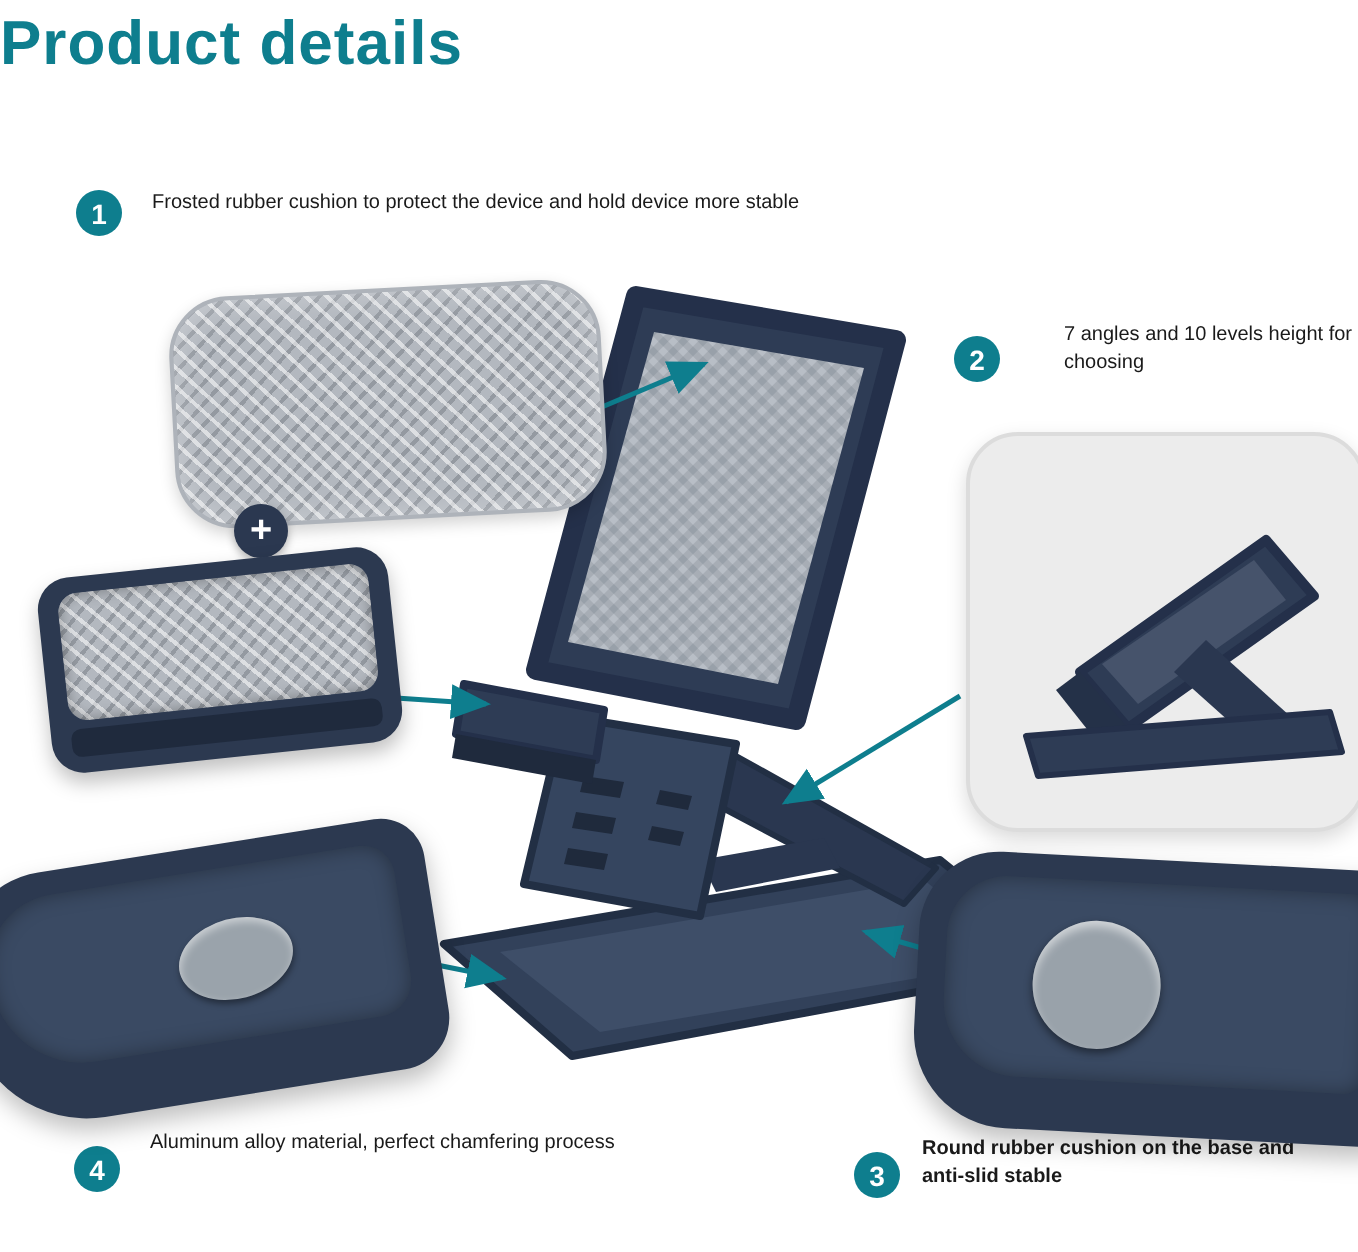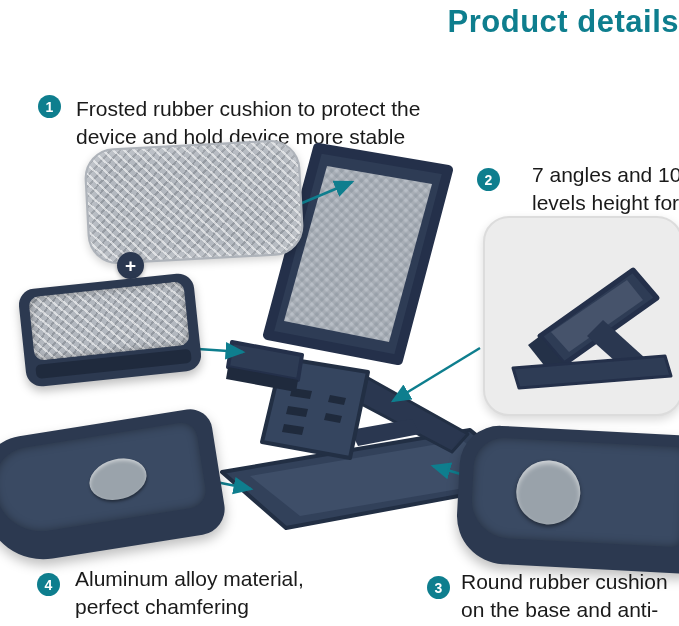--- a/index.html
+++ b/index.html
@@ -6,40 +6,40 @@
   body{
     width:679px;height:626px;position:relative;overflow:hidden;
     background:#ffffff;
     font-family:"Liberation Sans", sans-serif;
     color:#1a1a1a;
   }
   .abs{position:absolute;}
 
   
   .title{
-    top:4px;left:0;width:679px;text-align:right;
+    top:4px;left:0;width:679px;text-align:left;
     font-size:31px;font-weight:700;color:#0e7e8e;letter-spacing:.5px;
   }
 
   
   .badge{
     width:23px;height:23px;border-radius:50%;
     background:#0e7e8e;color:#fff;font-size:14px;font-weight:700;
     display:flex;align-items:center;justify-content:center;
   }
-  .callout-text{font-size:21px;line-height:1.35;}
+  .callout-text{font-size:10px;line-height:1.35;}
 
   .c1-badge{left:38px;top:95px;}
   .c1-text{left:76px;top:95px;width:372px;}
 
   .c2-badge{left:477px;top:168px;}
   .c2-text{left:532px;top:161px;width:168px;}
 
   .c3-badge{left:427px;top:576px;}
-  .c3-text{left:461px;top:568px;width:208px;}
+  .c3-text{left:461px;top:568px;width:208px;font-weight:bold;}
 
   .c4-badge{left:37px;top:573px;}
   .c4-text{left:75px;top:565px;width:245px;}
 
   
   .frost{
     background-color:#b3b8bf;
     background-image:
       repeating-linear-gradient(45deg, rgba(255,255,255,.55) 0 2px, rgba(255,255,255,0) 2px 7px),
       repeating-linear-gradient(-45deg, rgba(110,116,124,.45) 0 2px, rgba(110,116,124,0) 2px 7px);

